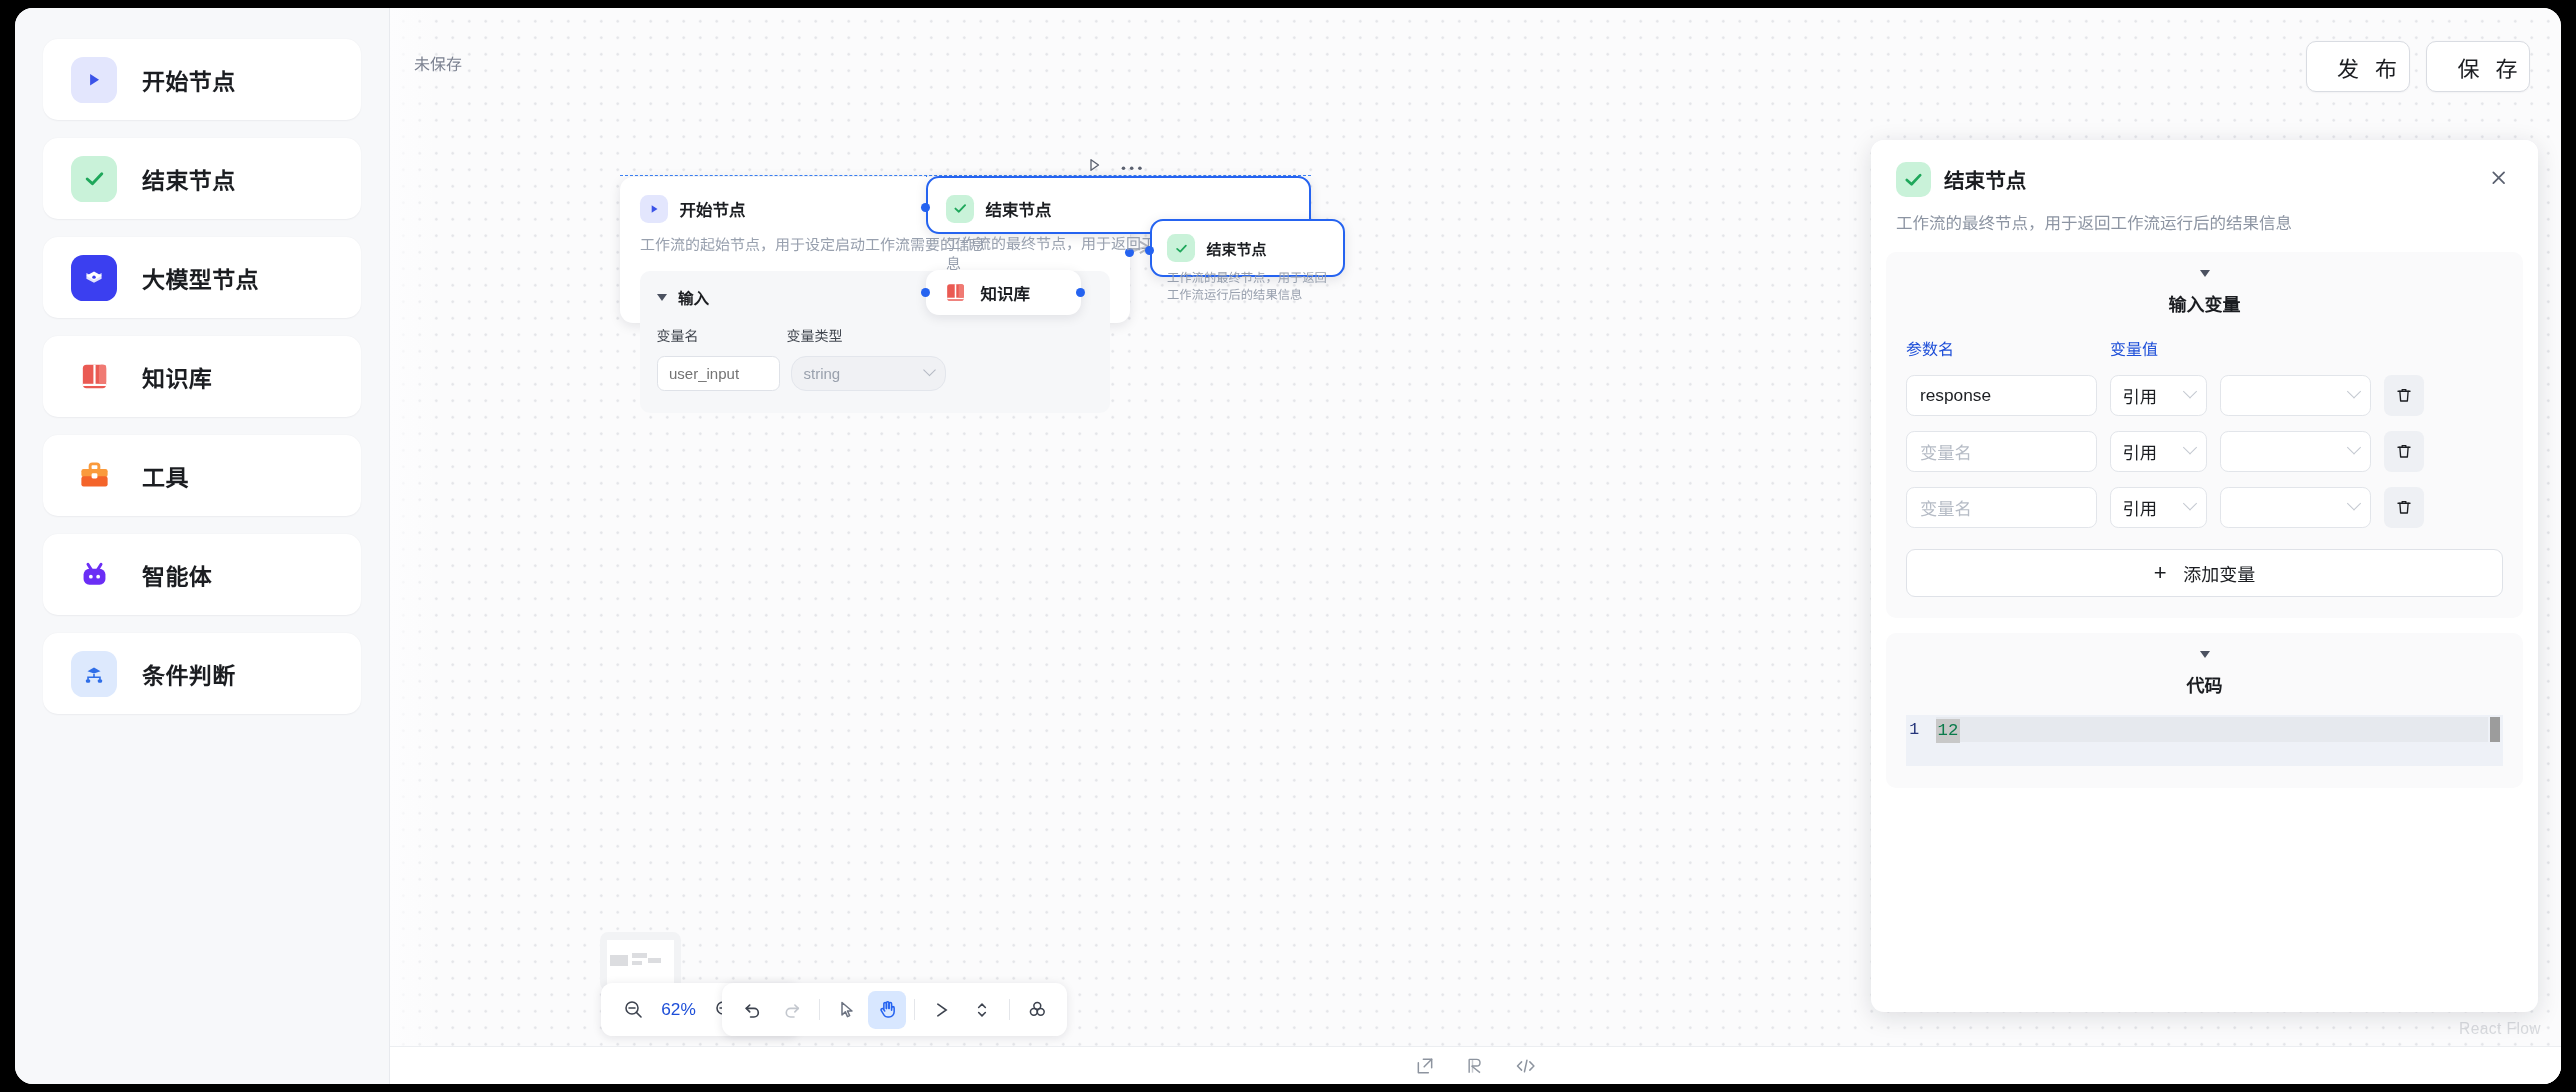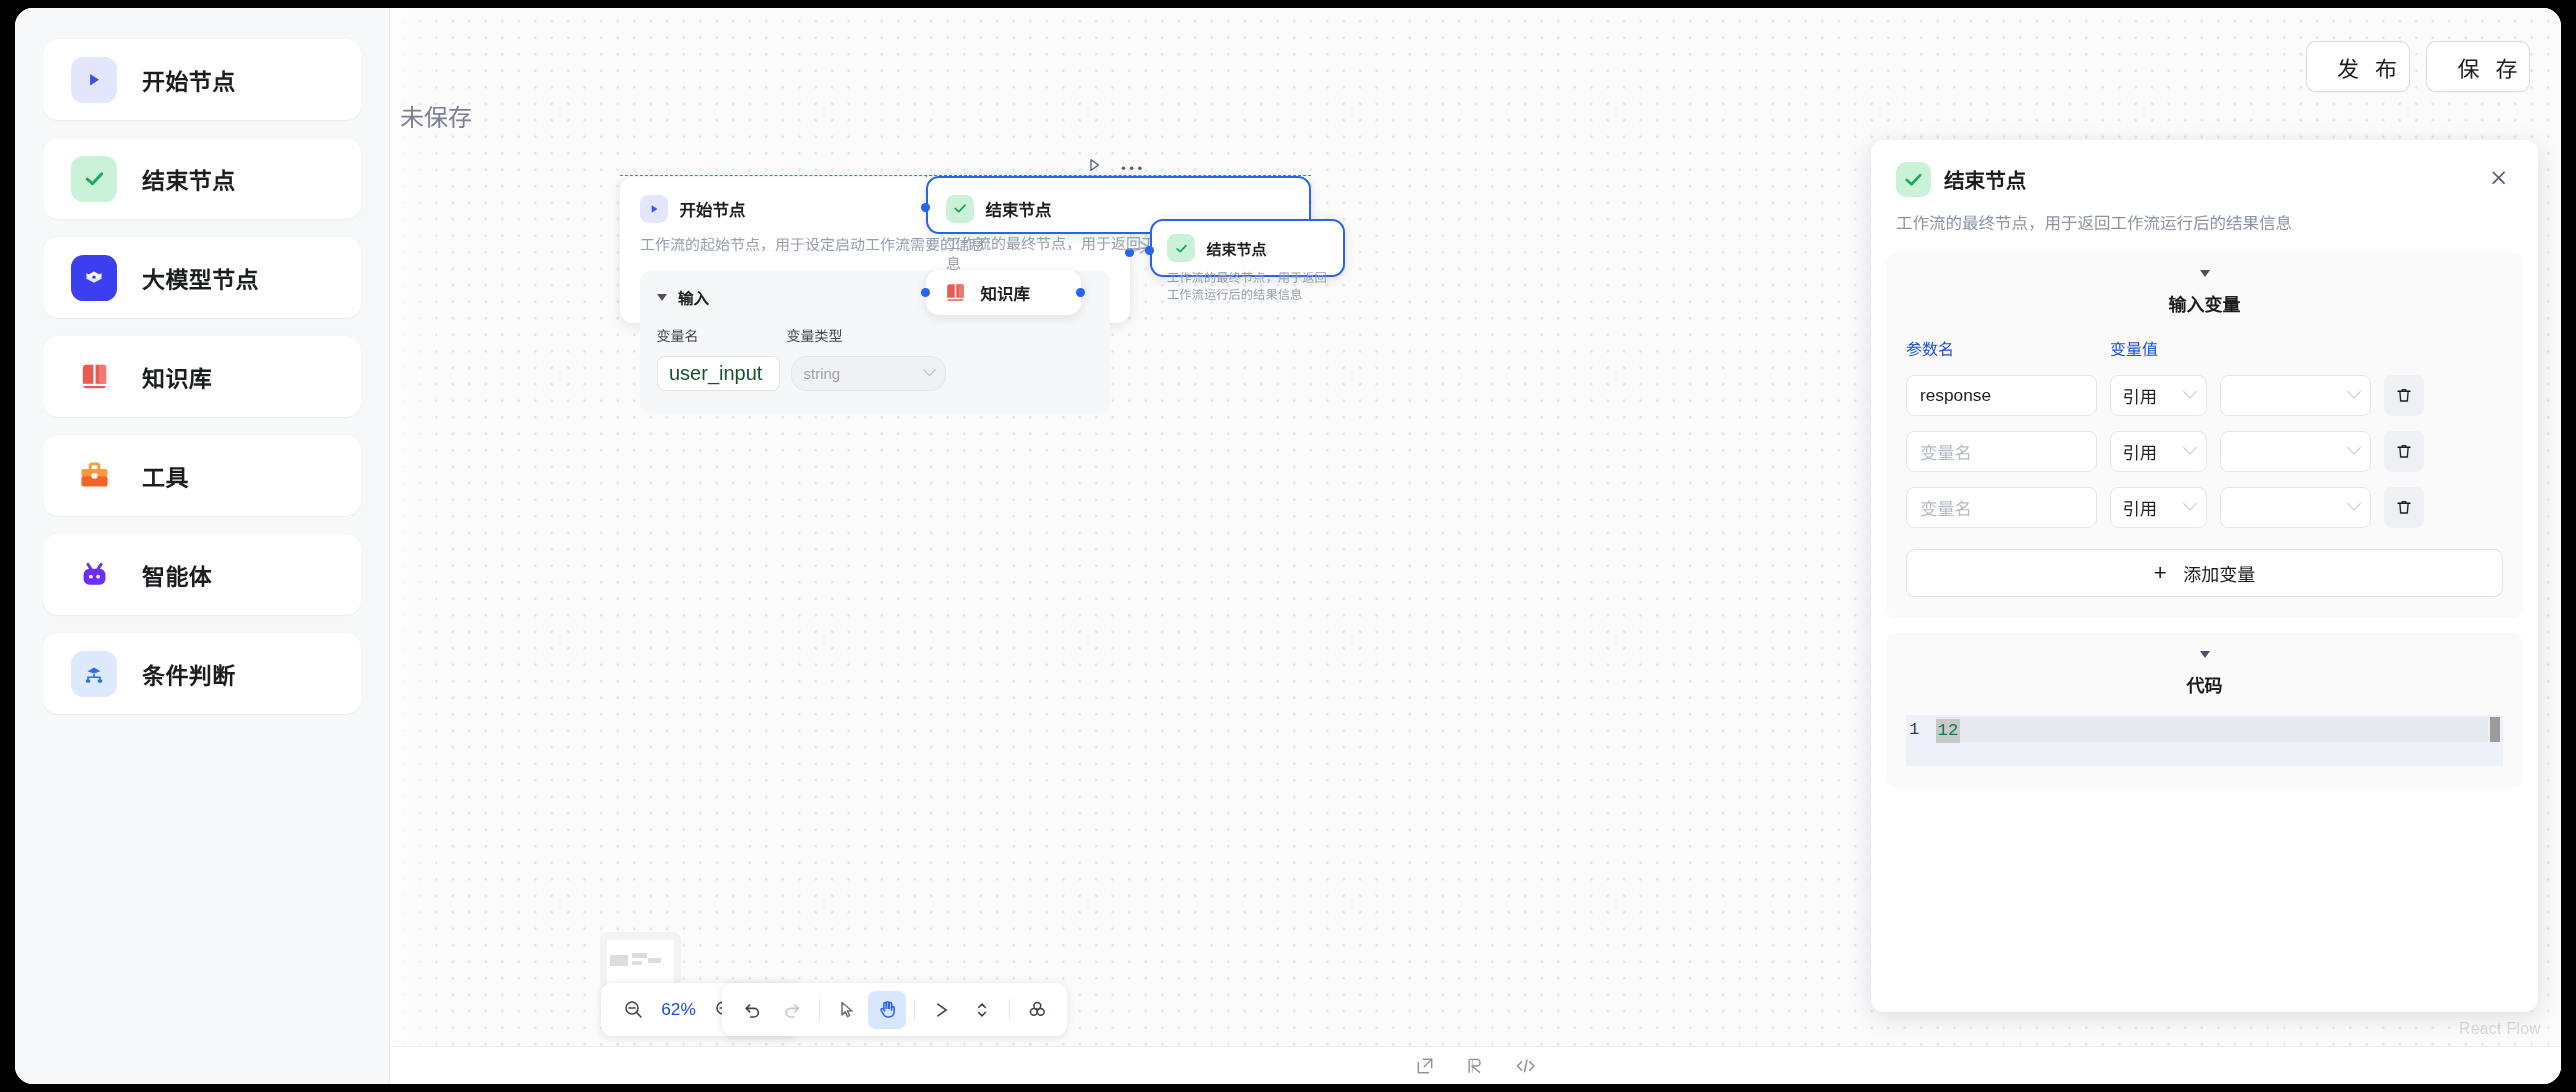--- a/index.html
+++ b/index.html
@@ -71,25 +71,24 @@
     overflow: hidden;
   }
   #canvas-left-fade {
     position: absolute; left: 0; top: 0; width: 49px; height: 100%;
     background: linear-gradient(to right, #fdfdfe, rgba(253,253,254,0));
     z-index: 3; pointer-events: none;
   }
 
   #unsaved-label {
     position: absolute;
-    left: 10px; top: 43px;
-    font-size: 24px;
+    left: 24px; top: 43px;
+    font-size: 16px;
     color: #7b8190;
     z-index: 6;
-    margin-top: 47px;
   }
 
   #topright-buttons {
     position: absolute;
     right: 31px; top: 33px;
     display: flex; gap: 16.5px;
     z-index: 9;
   }
   .top-btn {
     min-width: 104px; height: 51px;
@@ -140,21 +139,21 @@
   .collapse-row { display: flex; align-items: center; gap: 11.5px; }
   .caret { width: 0; height: 0; border-left: 6.6px solid #4b5160; border-top: 4.5px solid transparent; border-bottom: 4.5px solid transparent; }
   .caret.down { border-left: 5.8px solid transparent; border-right: 5.8px solid transparent; border-top: 7.4px solid #4b5160; border-bottom: none; }
   .collapse-label { font-size: 15.6px; font-weight: bold; color: #1b1d21; }
   .col-heads { display: flex; margin-top: 16.5px; }
   .col-head { font-size: 14px; color: #41464f; }
   .field-row { display: flex; margin-top: 11.5px; gap: 11.5px; }
   .txt-field {
     height: 35px; border: 0.8px solid #dfe2e8; border-radius: 7.4px;
     background: #fff; display: flex; align-items: center; padding: 0 11.5px;
-    font-size: 20px; color: #14532d;
+    font-size: 15px; color: #737373;
   }
   .sel-field {
     height: 35px; border: 0.8px solid #e3e6ec; border-radius: 15px;
     background: #f0f1f4; display: flex; align-items: center; justify-content: space-between;
     padding: 0 11.5px; font-size: 15px; color: #9aa1ad;
   }
   .chev { width: 9px; height: 9px; border-right: 1.6px solid #b4b9c3; border-bottom: 1.6px solid #b4b9c3; transform: rotate(45deg) translate(-2.5px,-2.5px); }
 
   #node-end-a { left: 536px; top: 168px; width: 385px; height: 58px; padding: 16.5px 18px; }
   #node-kb    { left: 536px; top: 262px; width: 155px; height: 45px; padding: 13px 15px; display: flex; align-items: center; }

